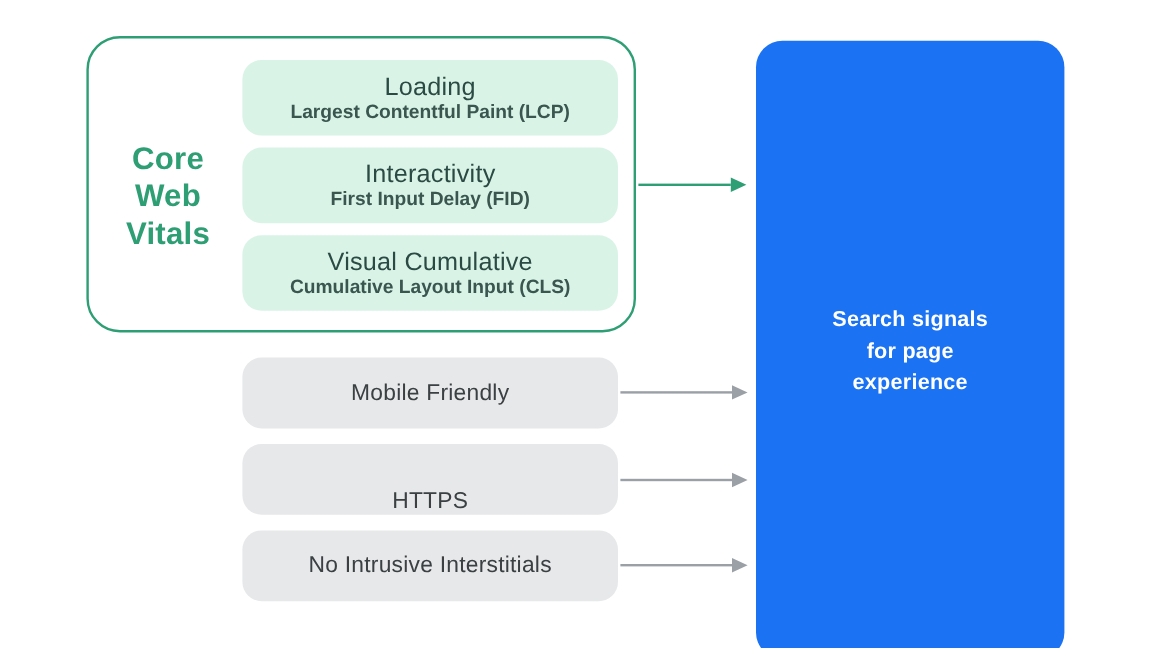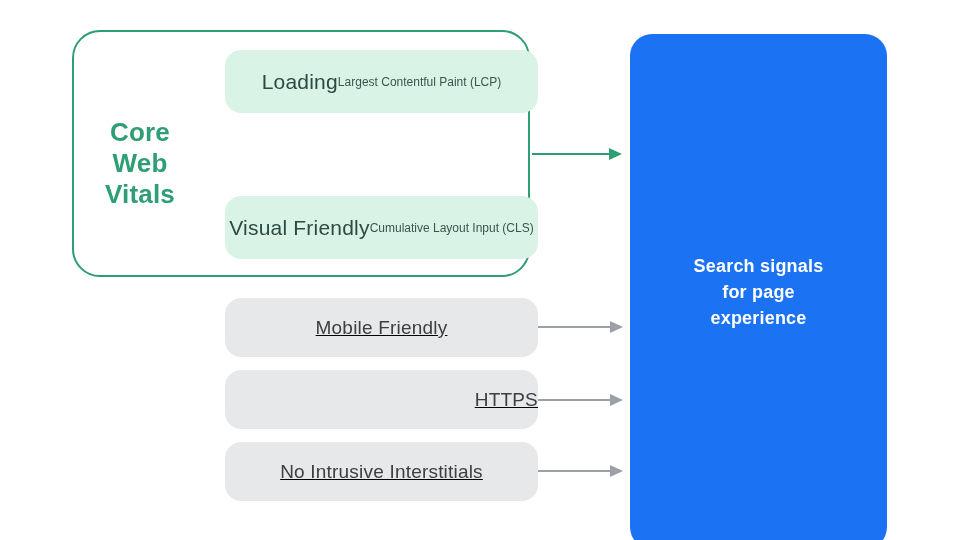--- a/index.html
+++ b/index.html
@@ -42,47 +42,45 @@
     letter-spacing: 0.2px;
   }
 
   
   .pill {
     position: absolute;
     left: 202px;
     width: 313px;
     border-radius: 16px;
     display: flex;
-    flex-direction: row;
+    flex-direction: column;
     align-items: center;
     justify-content: center;
     text-align: center;
     box-sizing: border-box;
-    margin-left: 23px;
   }
   .pill.mint {
     background: var(--mint, #d9f4e7);
     height: 63px;
   }
   .pill.gray {
     background: var(--gray-pill, #e7e8ea);
     height: 59px;
-    text-decoration: underline;
   }
   .pill-title {
     font-size: 21px;
     line-height: 25px;
     font-weight: 500;
     color: var(--pill-title, #2b4a43);
     letter-spacing: 0.2px;
   }
   .pill-sub {
-    font-size: 12px;
+    font-size: 16px;
     line-height: 18px;
-    font-weight: 400;
+    font-weight: 700;
     color: var(--pill-sub, #3a564f);
   }
   .gray-label {
     font-size: 19px;
     line-height: 23px;
     font-weight: 400;
     color: var(--gray-text, #3c4043);
     letter-spacing: 0.2px;
   }
   .mint-1 { top: 50px; }
@@ -157,23 +155,27 @@
 
   <div class="cwv-label">Core
 Web
 Vitals</div>
 
   <div class="pill mint mint-1">
     <div class="pill-title">Loading</div>
     <div class="pill-sub">Largest Contentful Paint (LCP)</div>
   </div>
 
+  <div class="pill mint mint-2">
+    <div class="pill-title">Interactivity</div>
+    <div class="pill-sub">First Input Delay (FID)</div>
+  </div>
 
   <div class="pill mint mint-3">
-    <div class="pill-title">Visual Friendly</div>
+    <div class="pill-title">Visual Cumulative</div>
     <div class="pill-sub">Cumulative Layout Input (CLS)</div>
   </div>
 
   <div class="arrow green"></div>
   <div class="arrow gray arrow-1"></div>
   <div class="arrow gray arrow-2"></div>
   <div class="arrow gray arrow-3"></div>
 
   <div class="pill gray gray-1">
     <div class="gray-label">Mobile Friendly</div>

